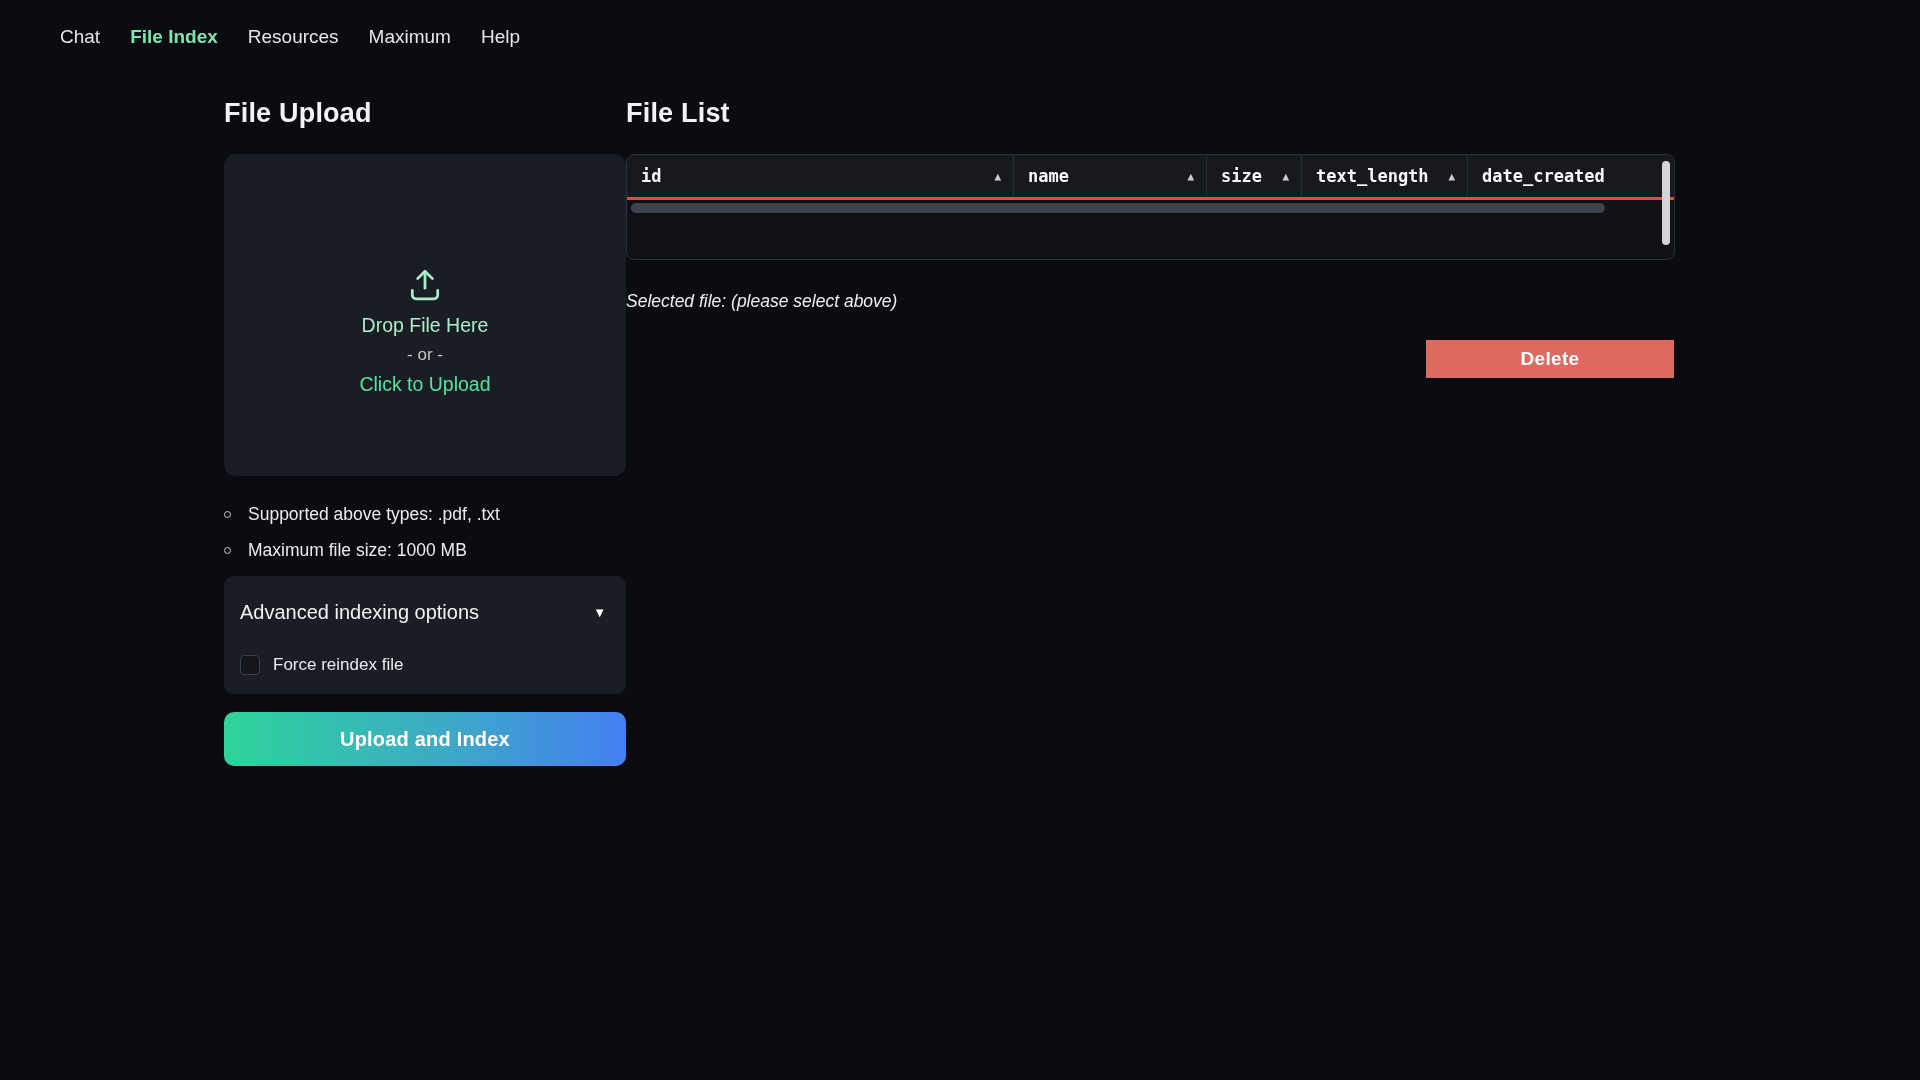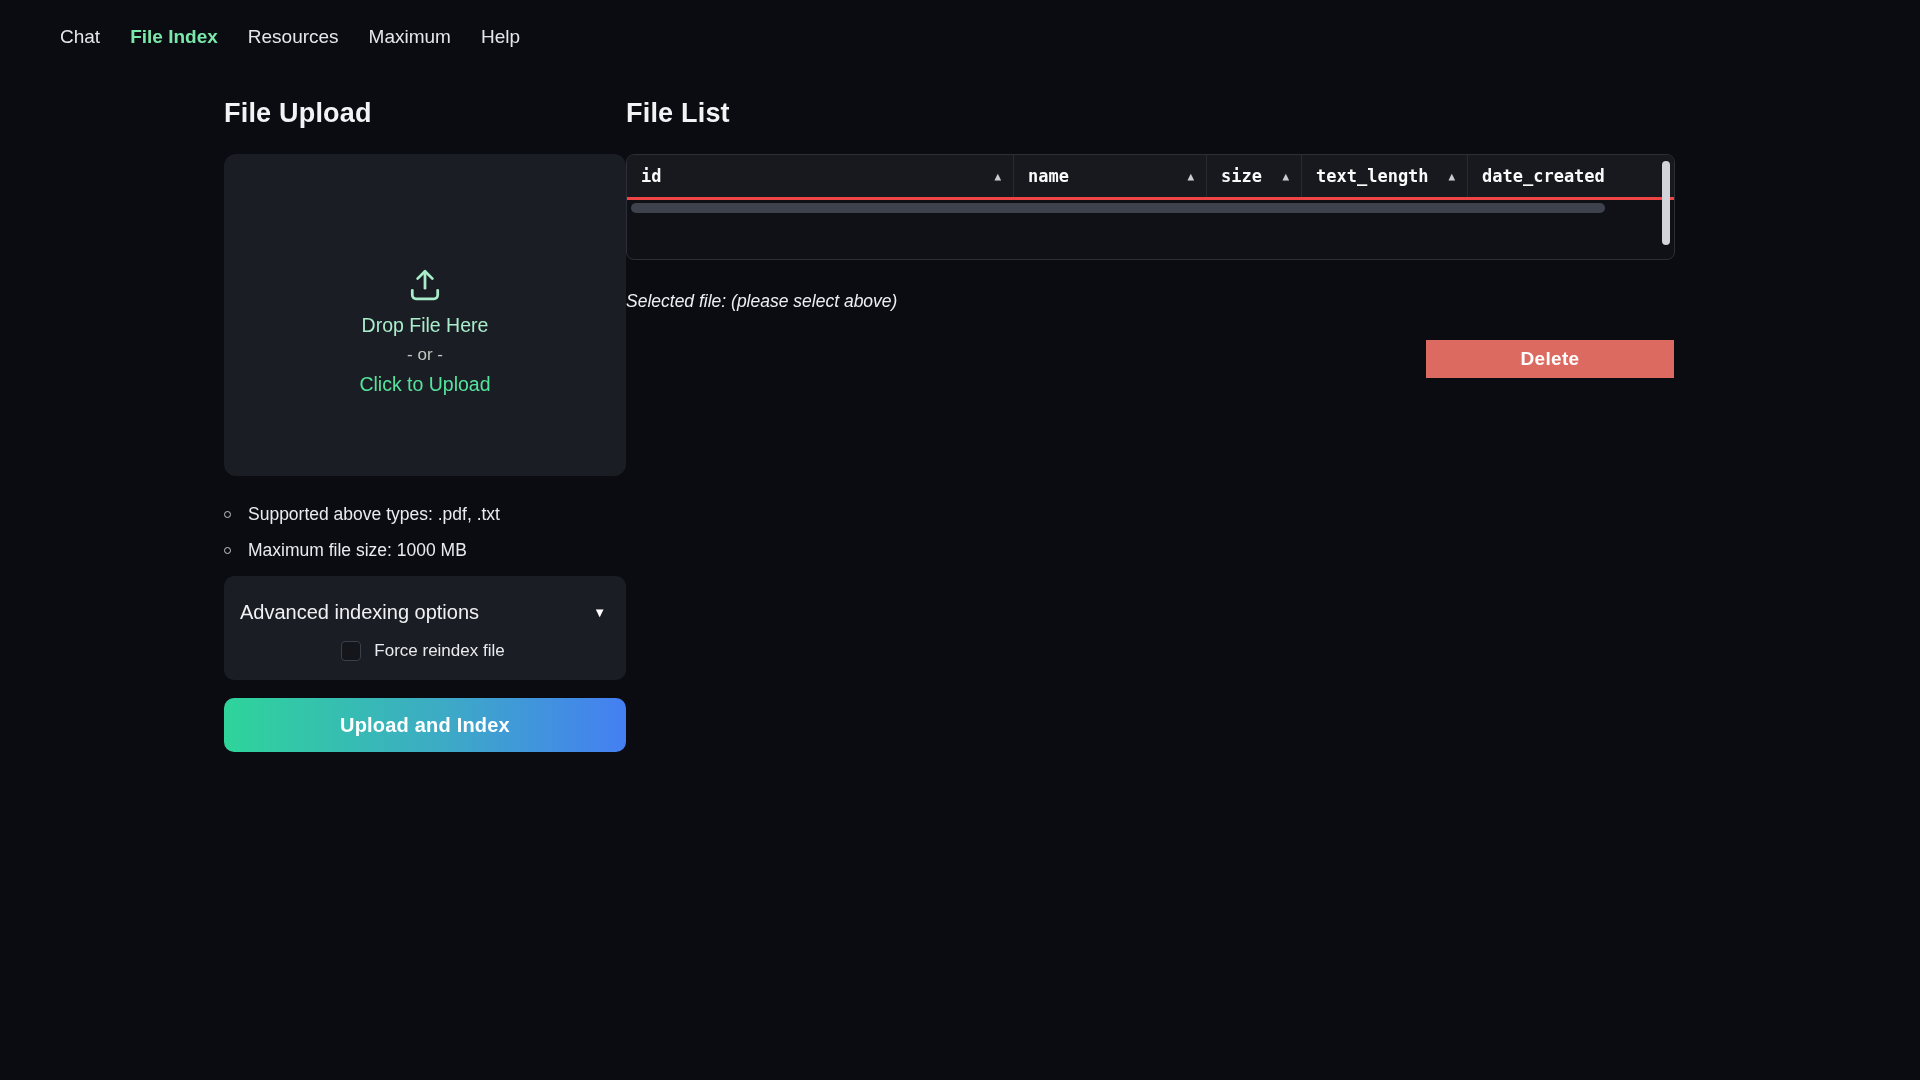--- a/index.html
+++ b/index.html
@@ -54,21 +54,21 @@
   .note-text { font-size: 17.5px; color: #e9ebee; }
 
   
   .accordion {
     margin-top: 15px; background: #1b1d24; border-radius: 10px;
     padding: 25px 20px 19px 16px;
   }
   .acc-head { display: flex; align-items: center; justify-content: space-between; cursor: pointer; }
   .acc-title { font-size: 20px; font-weight: 500; color: #f0f1f4; }
   .acc-arrow { font-size: 13px; color: #ffffff; }
-  .acc-check-row { display: flex; align-items: center; margin-top: 17px; cursor: pointer; justify-content: center; }
+  .acc-check-row { display: flex; align-items: center; margin-top: 31px; cursor: pointer; }
   .checkbox {
     appearance: none; -webkit-appearance: none;
     width: 20px; height: 20px; background: #14161c;
     border: 1.5px solid #3a3f49; border-radius: 4px;
     margin-right: 13px; cursor: pointer; flex: 0 0 auto;
   }
   .check-label { font-size: 17px; color: #e9ebee; }
 
   
   .submit-btn {

